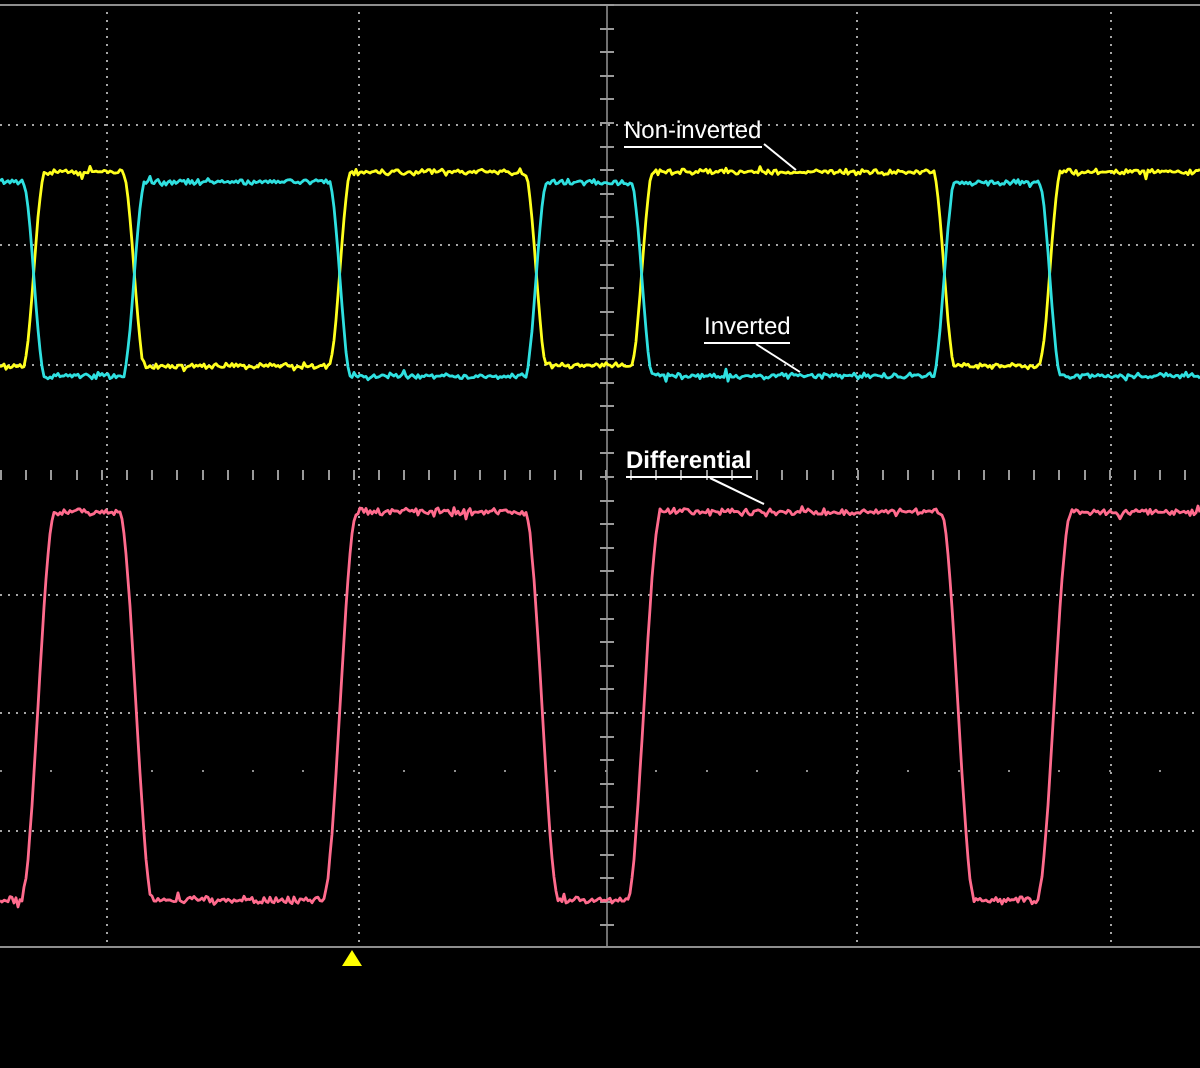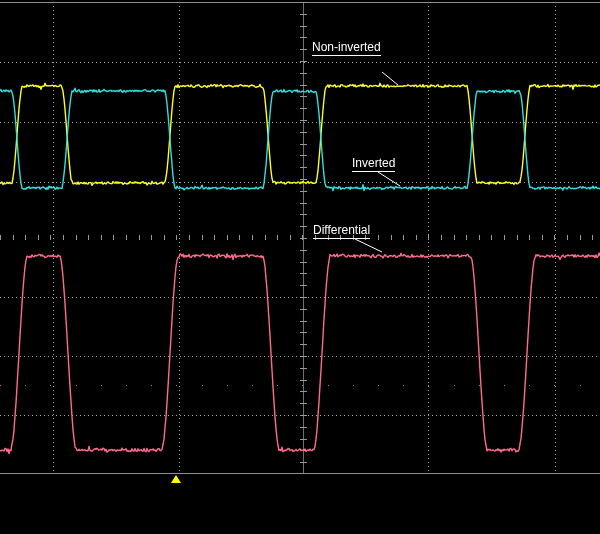--- a/index.html
+++ b/index.html
@@ -53,17 +53,17 @@
       <div class="sparserow" style="top: 385px;"></div>
     </div>
   <svg id="wavesvg" width="600" height="534">
       <polyline points="0,183.3 1,183.0 2,182.0 3,184.6 4,183.0 5,183.9 6,183.6 7,182.3 8,183.3 9,183.2 10,182.3 11,183.7 12,183.3 13,178.0 14,170.5 15,159.8 16,147.8 17,134.3 18,121.5 19,108.6 20,99.3 21,91.3 22,86.2 23,86.6 24,87.3 25,86.2 26,87.1 27,84.9 28,86.0 29,86.3 30,85.2 31,85.8 32,85.5 33,85.0 34,86.4 35,86.0 36,85.4 37,86.7 38,85.7 39,87.5 40,86.2 41,89.3 42,86.2 43,86.3 44,86.4 45,83.2 46,85.8 47,85.8 48,85.6 49,85.9 50,85.8 51,85.9 52,85.2 53,85.4 54,86.4 55,85.5 56,85.9 57,86.6 58,86.5 59,86.3 60,84.9 61,85.3 62,87.8 63,91.3 64,99.0 65,109.3 66,121.2 67,134.8 68,147.5 69,159.4 70,169.9 71,179.3 72,180.9 73,183.9 74,183.7 75,182.8 76,183.8 77,184.2 78,182.0 79,184.2 80,183.0 81,182.6 82,183.1 83,183.6 84,182.4 85,183.9 86,182.7 87,183.8 88,184.1 89,182.6 90,182.6 91,182.6 92,185.4 93,183.8 94,183.2 95,182.9 96,182.0 97,183.6 98,182.6 99,183.1 100,182.4 101,183.3 102,182.0 103,184.2 104,183.2 105,183.1 106,184.1 107,182.5 108,181.9 109,183.0 110,183.4 111,183.7 112,183.6 113,181.6 114,182.8 115,183.2 116,181.8 117,183.4 118,182.0 119,183.2 120,182.3 121,182.8 122,182.6 123,184.4 124,183.4 125,183.1 126,183.4 127,184.1 128,183.3 129,183.5 130,181.7 131,182.5 132,183.2 133,182.4 134,183.2 135,181.8 136,182.8 137,182.2 138,183.2 139,182.7 140,183.6 141,182.8 142,182.1 143,181.7 144,183.0 145,183.2 146,182.6 147,185.0 148,183.6 149,183.2 150,183.5 151,184.2 152,181.3 153,183.1 154,183.4 155,183.0 156,182.2 157,184.2 158,183.8 159,183.4 160,182.8 161,182.8 162,182.0 163,184.2 164,182.6 165,181.8 166,177.1 167,170.2 168,159.9 169,147.4 170,134.6 171,121.6 172,109.4 173,99.3 174,90.6 175,86.5 176,85.8 177,87.4 178,84.7 179,87.5 180,86.1 181,86.0 182,86.6 183,85.6 184,86.0 185,86.5 186,85.9 187,85.7 188,85.3 189,86.3 190,86.6 191,84.9 192,86.1 193,87.1 194,87.4 195,86.6 196,85.4 197,85.7 198,84.9 199,85.0 200,86.2 201,87.0 202,87.2 203,86.6 204,85.9 205,85.8 206,86.8 207,87.5 208,85.7 209,86.6 210,86.0 211,84.8 212,86.0 213,85.7 214,84.8 215,84.8 216,86.8 217,84.8 218,86.1 219,85.9 220,85.4 221,84.6 222,85.8 223,87.6 224,85.8 225,85.7 226,86.4 227,85.6 228,85.7 229,85.0 230,86.1 231,85.6 232,86.7 233,87.1 234,86.2 235,85.8 236,86.3 237,85.5 238,86.5 239,85.4 240,85.0 241,84.7 242,85.5 243,86.0 244,86.1 245,85.4 246,86.1 247,85.5 248,86.1 249,86.9 250,85.4 251,85.7 252,84.9 253,85.8 254,85.8 255,86.7 256,87.4 257,86.8 258,86.7 259,86.3 260,84.4 261,86.9 262,87.4 263,88.0 264,91.0 265,99.4 266,109.4 267,121.4 268,134.7 269,147.4 270,159.6 271,170.8 272,178.5 273,182.1 274,181.6 275,181.5 276,184.0 277,182.8 278,182.2 279,182.9 280,182.9 281,181.6 282,182.8 283,183.1 284,182.5 285,184.0 286,183.7 287,182.5 288,182.2 289,181.9 290,183.2 291,182.5 292,183.3 293,182.5 294,182.5 295,182.6 296,183.2 297,182.8 298,181.9 299,182.4 300,183.6 301,182.0 302,183.0 303,181.3 304,182.4 305,182.6 306,183.5 307,182.5 308,181.4 309,183.2 310,182.8 311,181.9 312,183.0 313,183.2 314,183.2 315,183.1 316,182.4 317,177.8 318,170.7 319,159.1 320,147.6 321,134.4 322,121.6 323,109.5 324,99.3 325,90.4 326,87.1 327,86.2 328,84.9 329,87.4 330,84.9 331,85.7 332,85.9 333,86.5 334,85.2 335,84.9 336,87.2 337,86.5 338,86.2 339,85.9 340,86.9 341,84.6 342,84.6 343,85.8 344,86.1 345,86.0 346,87.1 347,86.6 348,85.7 349,86.3 350,84.7 351,85.4 352,85.5 353,84.6 354,86.5 355,84.9 356,86.9 357,86.5 358,85.7 359,86.1 360,85.2 361,85.0 362,86.4 363,84.1 364,86.4 365,85.4 366,85.4 367,86.1 368,87.0 369,86.9 370,85.4 371,85.7 372,86.3 373,86.1 374,85.7 375,85.6 376,85.5 377,86.3 378,86.0 379,86.4 380,83.3 381,85.6 382,86.0 383,86.9 384,85.0 385,86.4 386,87.1 387,85.2 388,85.0 389,87.2 390,86.1 391,86.1 392,86.3 393,86.6 394,86.0 395,86.7 396,86.6 397,86.0 398,86.3 399,86.3 400,86.1 401,86.3 402,86.2 403,86.6 404,85.6 405,86.0 406,85.9 407,85.7 408,84.9 409,85.4 410,85.8 411,86.3 412,85.4 413,85.5 414,86.5 415,85.2 416,85.2 417,86.9 418,86.2 419,86.1 420,85.0 421,86.4 422,86.8 423,84.6 424,87.1 425,85.9 426,85.7 427,85.4 428,87.4 429,86.1 430,86.9 431,84.8 432,85.8 433,85.5 434,85.7 435,86.9 436,86.4 437,85.1 438,84.8 439,86.6 440,86.6 441,86.2 442,87.4 443,86.9 444,87.1 445,85.0 446,86.6 447,85.9 448,86.7 449,85.1 450,85.7 451,85.7 452,86.1 453,86.8 454,86.0 455,85.9 456,86.3 457,86.7 458,85.3 459,85.8 460,86.9 461,85.7 462,85.5 463,84.9 464,85.4 465,86.5 466,86.2 467,85.4 468,90.7 469,98.9 470,109.3 471,121.4 472,134.4 473,147.2 474,160.3 475,169.8 476,178.5 477,183.1 478,183.0 479,182.1 480,182.6 481,183.2 482,181.7 483,182.6 484,182.1 485,183.4 486,183.4 487,183.5 488,182.7 489,184.1 490,181.9 491,183.0 492,182.5 493,182.6 494,183.6 495,182.7 496,184.2 497,182.8 498,182.0 499,182.3 500,183.5 501,182.9 502,183.4 503,183.2 504,182.8 505,183.1 506,181.7 507,182.4 508,183.0 509,182.4 510,182.4 511,183.5 512,183.1 513,183.3 514,184.4 515,182.7 516,182.9 517,183.9 518,183.6 519,182.5 520,181.6 521,176.7 522,170.1 523,160.3 524,147.5 525,134.5 526,121.2 527,109.7 528,99.1 529,90.9 530,85.5 531,86.5 532,85.3 533,85.9 534,84.6 535,84.6 536,86.3 537,87.1 538,85.2 539,87.6 540,86.8 541,86.1 542,86.4 543,86.2 544,85.5 545,86.2 546,86.3 547,85.8 548,84.5 549,86.9 550,86.2 551,86.0 552,86.1 553,86.1 554,85.8 555,85.7 556,85.7 557,86.6 558,85.0 559,86.3 560,86.9 561,86.1 562,86.9 563,84.8 564,86.2 565,85.2 566,86.1 567,85.2 568,85.1 569,85.2 570,86.9 571,85.5 572,85.5 573,89.4 574,85.0 575,86.0 576,84.7 577,86.4 578,86.1 579,85.1 580,86.2 581,85.5 582,85.7 583,85.4 584,85.9 585,85.3 586,85.9 587,86.1 588,85.9 589,85.4 590,86.0 591,86.5 592,86.7 593,86.1 594,87.3 595,85.0 596,87.0 597,86.3 598,85.2 599,85.3 600,84.8" fill="none" stroke="#ffff1e" stroke-width="1.4" stroke-linejoin="round"></polyline>
       <polyline points="0,90.5 1,89.6 2,91.8 3,91.0 4,90.3 5,91.5 6,90.0 7,91.0 8,90.2 9,92.0 10,91.0 11,90.0 12,92.6 13,96.2 14,103.7 15,113.8 16,126.0 17,139.5 18,152.7 19,164.7 20,174.9 21,183.3 22,188.3 23,188.7 24,189.4 25,188.5 26,189.2 27,187.3 28,187.9 29,186.7 30,188.4 31,188.0 32,188.0 33,187.2 34,188.1 35,187.4 36,188.5 37,187.3 38,187.7 39,187.1 40,188.9 41,188.1 42,187.4 43,187.0 44,187.5 45,188.3 46,189.4 47,187.4 48,189.3 49,186.2 50,187.7 51,186.7 52,188.0 53,187.2 54,187.0 55,189.3 56,188.8 57,187.2 58,188.9 59,187.9 60,187.9 61,188.4 62,188.4 63,182.2 64,174.2 65,164.9 66,152.7 67,139.5 68,126.2 69,114.4 70,104.1 71,96.5 72,90.9 73,91.7 74,90.5 75,88.2 76,91.5 77,91.8 78,90.4 79,89.7 80,91.6 81,92.7 82,90.8 83,92.5 84,91.0 85,90.4 86,92.2 87,90.5 88,91.7 89,90.9 90,90.0 91,90.6 92,90.2 93,92.1 94,89.7 95,91.7 96,90.3 97,92.2 98,91.4 99,89.7 100,92.3 101,91.3 102,90.8 103,90.7 104,89.3 105,90.7 106,90.8 107,91.7 108,91.1 109,90.5 110,90.9 111,90.2 112,91.2 113,91.0 114,90.7 115,91.5 116,90.7 117,91.2 118,90.4 119,91.4 120,90.0 121,90.0 122,92.0 123,92.2 124,90.4 125,91.6 126,92.2 127,90.5 128,91.3 129,91.0 130,90.3 131,91.4 132,90.7 133,90.4 134,91.4 135,90.2 136,91.2 137,90.2 138,91.4 139,90.5 140,91.3 141,90.9 142,91.2 143,90.3 144,89.9 145,89.8 146,90.2 147,91.2 148,91.4 149,91.0 150,91.8 151,90.9 152,90.1 153,90.0 154,90.7 155,92.0 156,90.9 157,90.5 158,89.8 159,90.6 160,90.3 161,90.2 162,91.4 163,89.9 164,91.7 165,90.8 166,96.0 167,103.7 168,114.5 169,126.3 170,139.5 171,152.7 172,164.5 173,176.0 174,183.5 175,187.9 176,188.7 177,186.2 178,187.9 179,188.5 180,187.5 181,187.8 182,188.5 183,188.2 184,189.9 185,189.0 186,188.3 187,187.4 188,188.8 189,188.6 190,188.1 191,187.4 192,187.6 193,188.1 194,188.9 195,186.5 196,187.4 197,188.0 198,187.1 199,188.7 200,188.3 201,187.3 202,185.2 203,188.0 204,189.1 205,188.1 206,187.3 207,188.2 208,189.1 209,187.4 210,189.1 211,188.0 212,188.3 213,187.4 214,187.8 215,187.9 216,187.4 217,189.2 218,188.1 219,188.1 220,188.1 221,187.5 222,188.0 223,186.9 224,187.5 225,188.1 226,187.9 227,188.4 228,188.5 229,187.8 230,189.2 231,189.3 232,187.6 233,187.8 234,189.2 235,189.0 236,188.8 237,188.8 238,187.8 239,188.4 240,187.4 241,187.7 242,188.5 243,188.9 244,188.0 245,187.8 246,188.3 247,188.3 248,187.9 249,189.3 250,188.3 251,188.7 252,188.0 253,188.6 254,188.0 255,188.7 256,187.0 257,188.2 258,189.0 259,187.6 260,187.5 261,186.9 262,188.0 263,188.6 264,183.6 265,174.5 266,165.5 267,152.4 268,139.4 269,126.3 270,114.1 271,103.4 272,95.9 273,92.0 274,91.2 275,91.9 276,90.4 277,90.0 278,91.9 279,91.6 280,90.6 281,90.1 282,92.1 283,91.9 284,89.6 285,91.9 286,92.1 287,91.2 288,91.0 289,90.7 290,90.4 291,90.8 292,92.5 293,91.1 294,90.5 295,90.2 296,91.3 297,89.8 298,92.1 299,90.9 300,91.8 301,92.1 302,91.3 303,91.3 304,91.7 305,91.9 306,91.9 307,90.6 308,90.4 309,92.4 310,91.7 311,90.3 312,91.8 313,91.8 314,92.5 315,91.5 316,91.9 317,95.7 318,104.3 319,113.9 320,126.3 321,139.7 322,152.5 323,164.7 324,175.6 325,183.4 326,186.7 327,187.0 328,187.5 329,186.9 330,188.0 331,187.4 332,187.5 333,190.7 334,186.8 335,187.9 336,187.5 337,188.0 338,188.6 339,186.7 340,187.1 341,189.4 342,188.3 343,188.0 344,188.7 345,188.5 346,187.4 347,187.7 348,188.2 349,187.2 350,189.3 351,187.1 352,188.4 353,187.9 354,188.0 355,187.2 356,188.3 357,187.0 358,188.7 359,188.2 360,188.8 361,188.2 362,188.7 363,184.6 364,190.6 365,187.2 366,188.6 367,188.5 368,187.6 369,188.8 370,189.3 371,188.3 372,188.1 373,187.8 374,187.8 375,188.2 376,188.4 377,187.2 378,188.2 379,187.8 380,187.5 381,188.1 382,189.5 383,188.6 384,189.0 385,188.4 386,187.4 387,187.3 388,188.4 389,187.5 390,187.4 391,186.6 392,187.9 393,187.0 394,189.2 395,187.4 396,186.6 397,187.6 398,187.3 399,187.9 400,187.2 401,187.8 402,188.4 403,188.1 404,187.7 405,187.5 406,187.1 407,188.6 408,188.9 409,187.5 410,187.5 411,189.2 412,186.7 413,187.2 414,187.5 415,188.5 416,187.2 417,187.9 418,187.0 419,188.2 420,187.6 421,189.1 422,187.5 423,187.8 424,187.8 425,187.6 426,188.0 427,186.6 428,187.9 429,189.4 430,187.9 431,188.7 432,186.5 433,188.2 434,187.4 435,188.9 436,188.0 437,187.5 438,187.5 439,187.8 440,188.0 441,188.5 442,186.7 443,188.6 444,189.0 445,188.8 446,188.3 447,186.9 448,187.3 449,188.6 450,188.4 451,188.8 452,189.1 453,188.5 454,187.6 455,186.5 456,188.2 457,187.5 458,187.6 459,187.3 460,187.8 461,188.7 462,188.3 463,188.1 464,187.1 465,186.4 466,188.3 467,188.3 468,183.4 469,174.7 470,165.0 471,152.3 472,139.7 473,126.8 474,114.1 475,104.7 476,94.9 477,91.5 478,91.0 479,91.1 480,91.9 481,90.9 482,91.9 483,91.1 484,91.9 485,91.1 486,92.6 487,92.0 488,91.6 489,90.4 490,90.7 491,91.2 492,91.5 493,90.6 494,92.6 495,90.7 496,90.4 497,91.8 498,91.6 499,91.1 500,92.5 501,91.8 502,92.1 503,90.4 504,91.0 505,92.2 506,91.1 507,90.0 508,91.7 509,89.8 510,92.3 511,90.6 512,91.5 513,90.7 514,90.9 515,93.3 516,91.6 517,91.0 518,91.1 519,90.5 520,92.7 521,95.9 522,103.0 523,114.3 524,126.1 525,139.7 526,153.0 527,164.4 528,175.4 529,183.4 530,187.5 531,187.3 532,187.4 533,188.4 534,188.3 535,189.2 536,188.7 537,188.6 538,187.5 539,187.5 540,189.1 541,187.3 542,187.4 543,187.2 544,186.9 545,188.8 546,187.4 547,188.2 548,188.0 549,187.2 550,187.9 551,187.4 552,188.3 553,188.4 554,187.6 555,188.4 556,188.8 557,188.2 558,187.8 559,188.5 560,187.3 561,187.9 562,188.8 563,190.0 564,187.3 565,187.8 566,188.0 567,189.0 568,187.9 569,186.6 570,187.9 571,188.5 572,188.4 573,188.2 574,188.9 575,188.3 576,188.7 577,188.0 578,187.9 579,187.5 580,186.7 581,187.1 582,188.2 583,186.6 584,187.9 585,187.3 586,188.2 587,188.5 588,187.7 589,187.7 590,189.0 591,187.3 592,188.1 593,186.1 594,188.4 595,187.6 596,186.8 597,188.2 598,188.2 599,188.1 600,189.2" fill="none" stroke="#2fe0e0" stroke-width="1.4" stroke-linejoin="round"></polyline>
       <polyline points="0,450.3 1,451.0 2,450.1 3,450.4 4,450.9 5,448.3 6,448.7 7,451.5 8,448.9 9,453.5 10,449.8 11,450.5 12,443.5 13,439.1 14,429.9 15,416.1 16,402.9 17,386.2 18,369.8 19,353.4 20,335.9 21,320.0 22,303.6 23,289.5 24,277.5 25,267.0 26,260.4 27,256.2 28,256.5 29,257.5 30,256.3 31,257.2 32,254.9 33,256.3 34,256.8 35,255.3 36,256.0 37,255.5 38,255.1 39,254.5 40,254.5 41,256.0 42,254.8 43,256.1 44,256.2 45,257.6 46,257.2 47,256.8 48,255.6 49,255.9 50,256.5 51,255.4 52,256.6 53,255.0 54,256.7 55,256.3 56,256.1 57,257.3 58,255.1 59,256.1 60,256.0 61,259.5 62,266.9 63,277.1 64,289.9 65,303.1 66,319.4 67,336.2 68,353.0 69,370.0 70,386.6 71,401.5 72,416.4 73,429.6 74,439.0 75,447.2 76,448.0 77,450.5 78,450.6 79,449.2 80,450.5 81,450.1 82,449.4 83,450.2 84,449.9 85,450.0 86,450.5 87,450.8 88,450.7 89,446.4 90,450.3 91,450.9 92,451.4 93,450.3 94,449.1 95,448.6 96,449.4 97,448.2 98,449.3 99,450.2 100,449.9 101,449.0 102,450.1 103,448.2 104,448.6 105,451.0 106,449.3 107,452.2 108,451.2 109,449.9 110,450.4 111,449.7 112,449.5 113,450.7 114,449.6 115,450.2 116,451.2 117,449.9 118,450.5 119,450.4 120,450.0 121,450.5 122,448.1 123,450.0 124,449.6 125,449.8 126,448.7 127,451.3 128,450.4 129,451.6 130,451.0 131,451.5 132,448.8 133,450.7 134,451.2 135,448.6 136,451.0 137,451.4 138,448.8 139,450.8 140,450.2 141,449.4 142,450.9 143,451.3 144,448.5 145,451.1 146,451.8 147,448.5 148,450.8 149,451.6 150,449.5 151,449.6 152,450.1 153,448.9 154,450.4 155,450.0 156,451.4 157,449.8 158,448.8 159,448.6 160,450.3 161,450.6 162,449.3 163,444.5 164,439.3 165,427.6 166,417.1 167,402.2 168,386.9 169,370.0 170,353.2 171,336.4 172,319.9 173,303.5 174,289.5 175,277.0 176,266.9 177,260.5 178,257.5 179,256.9 180,254.0 181,254.2 182,256.2 183,254.2 184,257.2 185,255.3 186,256.9 187,255.5 188,256.4 189,254.4 190,257.2 191,257.5 192,256.2 193,255.6 194,255.2 195,256.9 196,254.7 197,255.5 198,255.4 199,255.6 200,256.6 201,255.2 202,255.0 203,254.1 204,255.0 205,255.6 206,255.1 207,255.9 208,254.4 209,257.5 210,255.2 211,255.0 212,256.0 213,256.5 214,256.9 215,255.6 216,255.6 217,258.1 218,254.6 219,254.0 220,256.5 221,256.0 222,255.1 223,255.4 224,255.1 225,256.7 226,257.9 227,253.8 228,257.0 229,255.6 230,257.4 231,256.8 232,254.7 233,259.5 234,255.7 235,254.3 236,257.5 237,256.1 238,256.0 239,256.2 240,255.8 241,255.6 242,257.1 243,255.3 244,256.4 245,255.6 246,255.4 247,254.3 248,256.1 249,257.0 250,255.2 251,255.3 252,255.1 253,254.9 254,256.0 255,255.9 256,256.8 257,255.7 258,256.2 259,256.7 260,257.1 261,255.7 262,257.6 263,256.2 264,260.4 265,266.4 266,278.5 267,289.6 268,304.4 269,319.5 270,335.8 271,353.1 272,370.0 273,386.6 274,402.1 275,416.9 276,428.9 277,438.5 278,445.5 279,450.4 280,449.4 281,450.8 282,447.1 283,451.5 284,451.0 285,449.9 286,450.6 287,449.8 288,448.5 289,448.7 290,450.4 291,449.9 292,449.7 293,451.5 294,451.2 295,450.4 296,449.5 297,450.8 298,450.3 299,449.5 300,449.0 301,450.5 302,450.1 303,450.4 304,449.7 305,449.1 306,451.5 307,450.4 308,449.9 309,450.6 310,449.0 311,450.6 312,450.6 313,449.3 314,449.6 315,446.6 316,439.0 317,429.8 318,415.6 319,401.9 320,385.4 321,370.0 322,353.0 323,336.3 324,318.9 325,304.5 326,288.8 327,277.5 328,267.4 329,260.9 330,254.4 331,255.7 332,256.0 333,255.8 334,254.4 335,256.7 336,255.9 337,254.1 338,256.7 339,255.9 340,254.9 341,255.8 342,254.3 343,254.5 344,254.7 345,255.9 346,256.9 347,257.0 348,255.4 349,255.3 350,256.7 351,255.9 352,256.2 353,256.4 354,254.7 355,257.6 356,255.1 357,255.5 358,255.9 359,255.9 360,257.2 361,254.5 362,255.8 363,255.8 364,254.7 365,256.3 366,254.5 367,255.9 368,255.7 369,255.8 370,256.8 371,257.7 372,255.8 373,254.6 374,256.6 375,257.4 376,257.4 377,255.5 378,255.3 379,254.9 380,255.3 381,256.2 382,256.4 383,258.0 384,256.1 385,254.5 386,256.1 387,256.1 388,257.4 389,256.2 390,255.6 391,255.7 392,256.0 393,256.6 394,255.1 395,255.6 396,257.3 397,257.2 398,256.1 399,255.7 400,256.2 401,253.3 402,255.7 403,255.9 404,254.5 405,255.3 406,256.1 407,257.0 408,255.7 409,257.1 410,257.0 411,257.0 412,254.4 413,257.4 414,256.0 415,256.8 416,256.4 417,255.9 418,256.3 419,256.7 420,256.7 421,254.8 422,257.3 423,255.2 424,256.4 425,257.3 426,256.4 427,257.2 428,256.4 429,256.3 430,256.7 431,255.5 432,254.9 433,255.8 434,256.4 435,255.8 436,256.0 437,256.6 438,254.9 439,256.6 440,256.0 441,255.4 442,255.9 443,255.1 444,256.5 445,255.5 446,255.0 447,255.5 448,257.9 449,256.1 450,254.5 451,255.6 452,255.8 453,256.1 454,255.7 455,255.6 456,256.2 457,255.4 458,254.4 459,257.1 460,256.3 461,256.6 462,255.2 463,255.9 464,255.5 465,255.4 466,256.1 467,254.8 468,254.5 469,256.5 470,257.0 471,257.6 472,260.1 473,267.0 474,277.3 475,289.8 476,303.8 477,319.4 478,336.1 479,353.1 480,370.3 481,386.9 482,401.6 483,416.1 484,429.1 485,439.8 486,445.3 487,450.8 488,449.3 489,450.0 490,449.2 491,450.4 492,450.4 493,450.0 494,450.8 495,451.1 496,449.7 497,450.3 498,448.8 499,450.8 500,449.6 501,452.0 502,449.7 503,450.8 504,449.2 505,450.2 506,449.8 507,449.9 508,449.0 509,451.0 510,448.5 511,448.5 512,450.7 513,449.2 514,448.8 515,449.5 516,451.9 517,450.7 518,451.4 519,449.8 520,443.9 521,438.4 522,427.8 523,415.5 524,402.7 525,386.4 526,370.0 527,353.1 528,335.9 529,319.7 530,303.6 531,289.6 532,278.5 533,267.8 534,260.6 535,257.8 536,254.8 537,256.0 538,254.8 539,255.4 540,256.9 541,255.9 542,256.2 543,256.1 544,256.2 545,257.3 546,256.4 547,255.0 548,255.9 549,255.6 550,257.0 551,255.9 552,254.9 553,257.3 554,256.4 555,255.3 556,256.4 557,256.4 558,256.3 559,257.5 560,259.4 561,257.5 562,255.9 563,255.1 564,256.5 565,257.2 566,255.7 567,255.7 568,254.8 569,255.7 570,255.8 571,255.0 572,255.6 573,254.9 574,257.1 575,254.7 576,256.9 577,255.9 578,255.1 579,256.2 580,256.1 581,256.2 582,256.1 583,255.1 584,256.3 585,257.2 586,255.7 587,257.2 588,254.9 589,255.6 590,256.4 591,256.0 592,255.6 593,256.5 594,255.6 595,257.7 596,255.0 597,257.4 598,256.4 599,253.0 600,256.1" fill="none" stroke="#ff6b8d" stroke-width="1.4" stroke-linejoin="round"></polyline>
       <line x1="382" y1="72" x2="398" y2="85" stroke="#ffffff" stroke-width="1"></line>
       <line x1="378" y1="172" x2="400" y2="186" stroke="#ffffff" stroke-width="1"></line>
       <line x1="355" y1="239" x2="382" y2="252" stroke="#ffffff" stroke-width="1"></line>
     </svg>
-  <span class="siglabel" style="left: 312px; top: 41px;">Non-inverted</span>
+  <span class="siglabel" style="left: 312px; top: 59px;">Non-inverted</span>
   <span class="siglabel" style="left: 352px; top: 157px; text-align: right;">Inverted</span>
-  <span class="siglabel" style="left: 313px; top: 224px;">Differential</span>
+  <span class="siglabel" style="left: 313px; top: 224px; font-weight: bold;">Differential</span>
   <div id="trig" style="left: 171px; top: 475px; border-bottom: 8px solid rgb(255, 255, 0);"></div>
 </div>
 
 </body></html>

